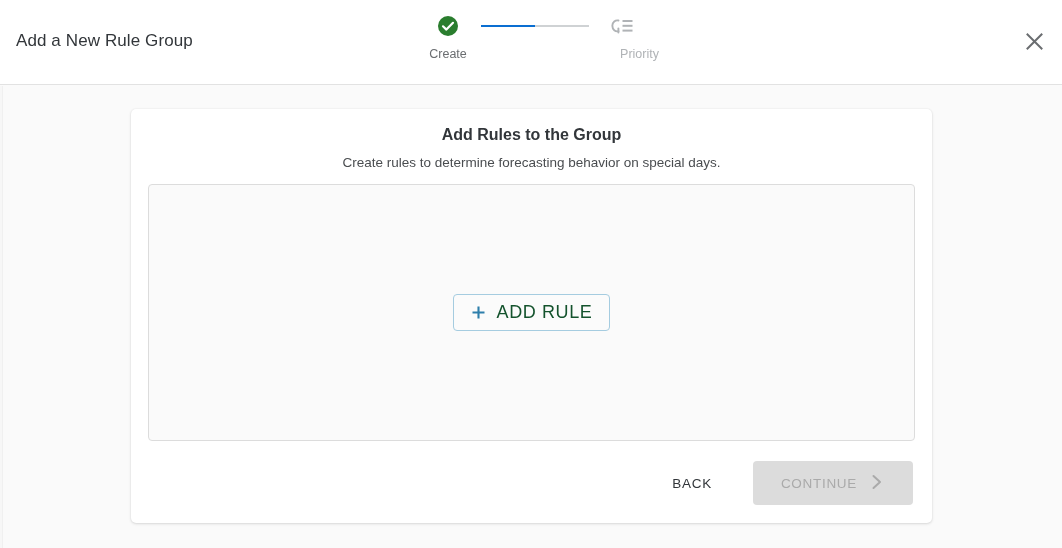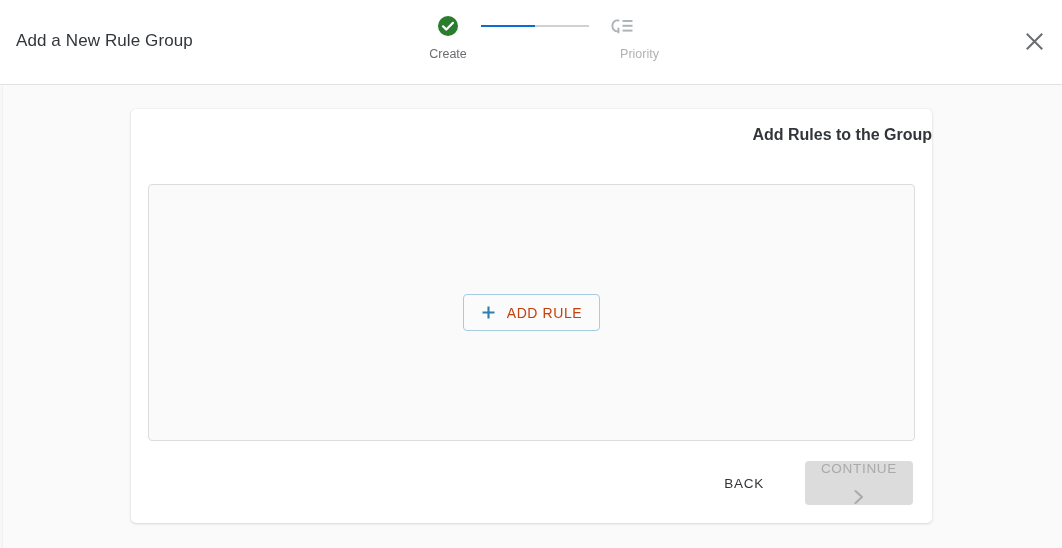--- a/index.html
+++ b/index.html
@@ -98,21 +98,21 @@
     position: absolute;
     left: 131px;
     top: 23px;
     width: 801px;
     height: 414px;
     background: #ffffff;
     border-radius: 5px;
     box-shadow: 0 1px 3px rgba(0,0,0,0.13), 0 0 2px rgba(0,0,0,0.07);
   }
   .card-title {
-    text-align: right;
+    text-align: center;
     margin-top: 17px;
     font-size: 16px;
     font-weight: bold;
     color: #32363a;
   }
   .card-subtitle {
     text-align: center;
     margin-top: 11px;
     font-size: 13.5px;
     color: #4a4d50;
@@ -142,23 +142,23 @@
     align-items: center;
     gap: 11px;
     cursor: pointer;
   }
   .add-rule-plus {
     display: flex;
     align-items: center;
     justify-content: center;
   }
   .add-rule-label {
-    font-size: 14px;
+    font-size: 18px;
     letter-spacing: 0.6px;
-    color: #c2410c;
+    color: #14532d;
   }
 
   
   .card-footer {
     position: absolute;
     right: 19px;
     bottom: 18px;
     display: flex;
     align-items: center;
     gap: 33px;
@@ -171,26 +171,25 @@
     letter-spacing: 0.7px;
     color: #32363a;
     padding: 9px 8px;
     cursor: pointer;
   }
   .continue-btn {
     background: #dcdcdc;
     border: none;
     border-radius: 4px;
     height: 44px;
-    padding: 0 16px;
+    padding: 0 28px;
     display: flex;
     align-items: center;
     gap: 12px;
     cursor: default;
-    flex-direction: column;
   }
   .continue-label {
     font-family: "Liberation Sans", sans-serif;
     font-size: 13.5px;
     letter-spacing: 0.7px;
     color: #aaaaaa;
   }
 
   
   .close-btn {
@@ -253,20 +252,21 @@
   </div>
 </div>
 
 <div class="body-area">
 
   <div class="left-rail"></div>
 
   <div class="card">
 
     <div class="card-title">Add Rules to the Group</div>
+    <div class="card-subtitle">Create rules to determine forecasting behavior on special days.</div>
 
     <div class="rules-box">
       <div class="add-rule-btn">
         <span class="add-rule-plus">
           <svg width="15" height="15" viewBox="0 0 15 15">
             <path d="M7.5 1.5 V13.5 M1.5 7.5 H13.5" stroke="#2e7fab" stroke-width="2.1" stroke-linecap="butt"></path>
           </svg>
         </span>
         <span class="add-rule-label">ADD RULE</span>
       </div>

